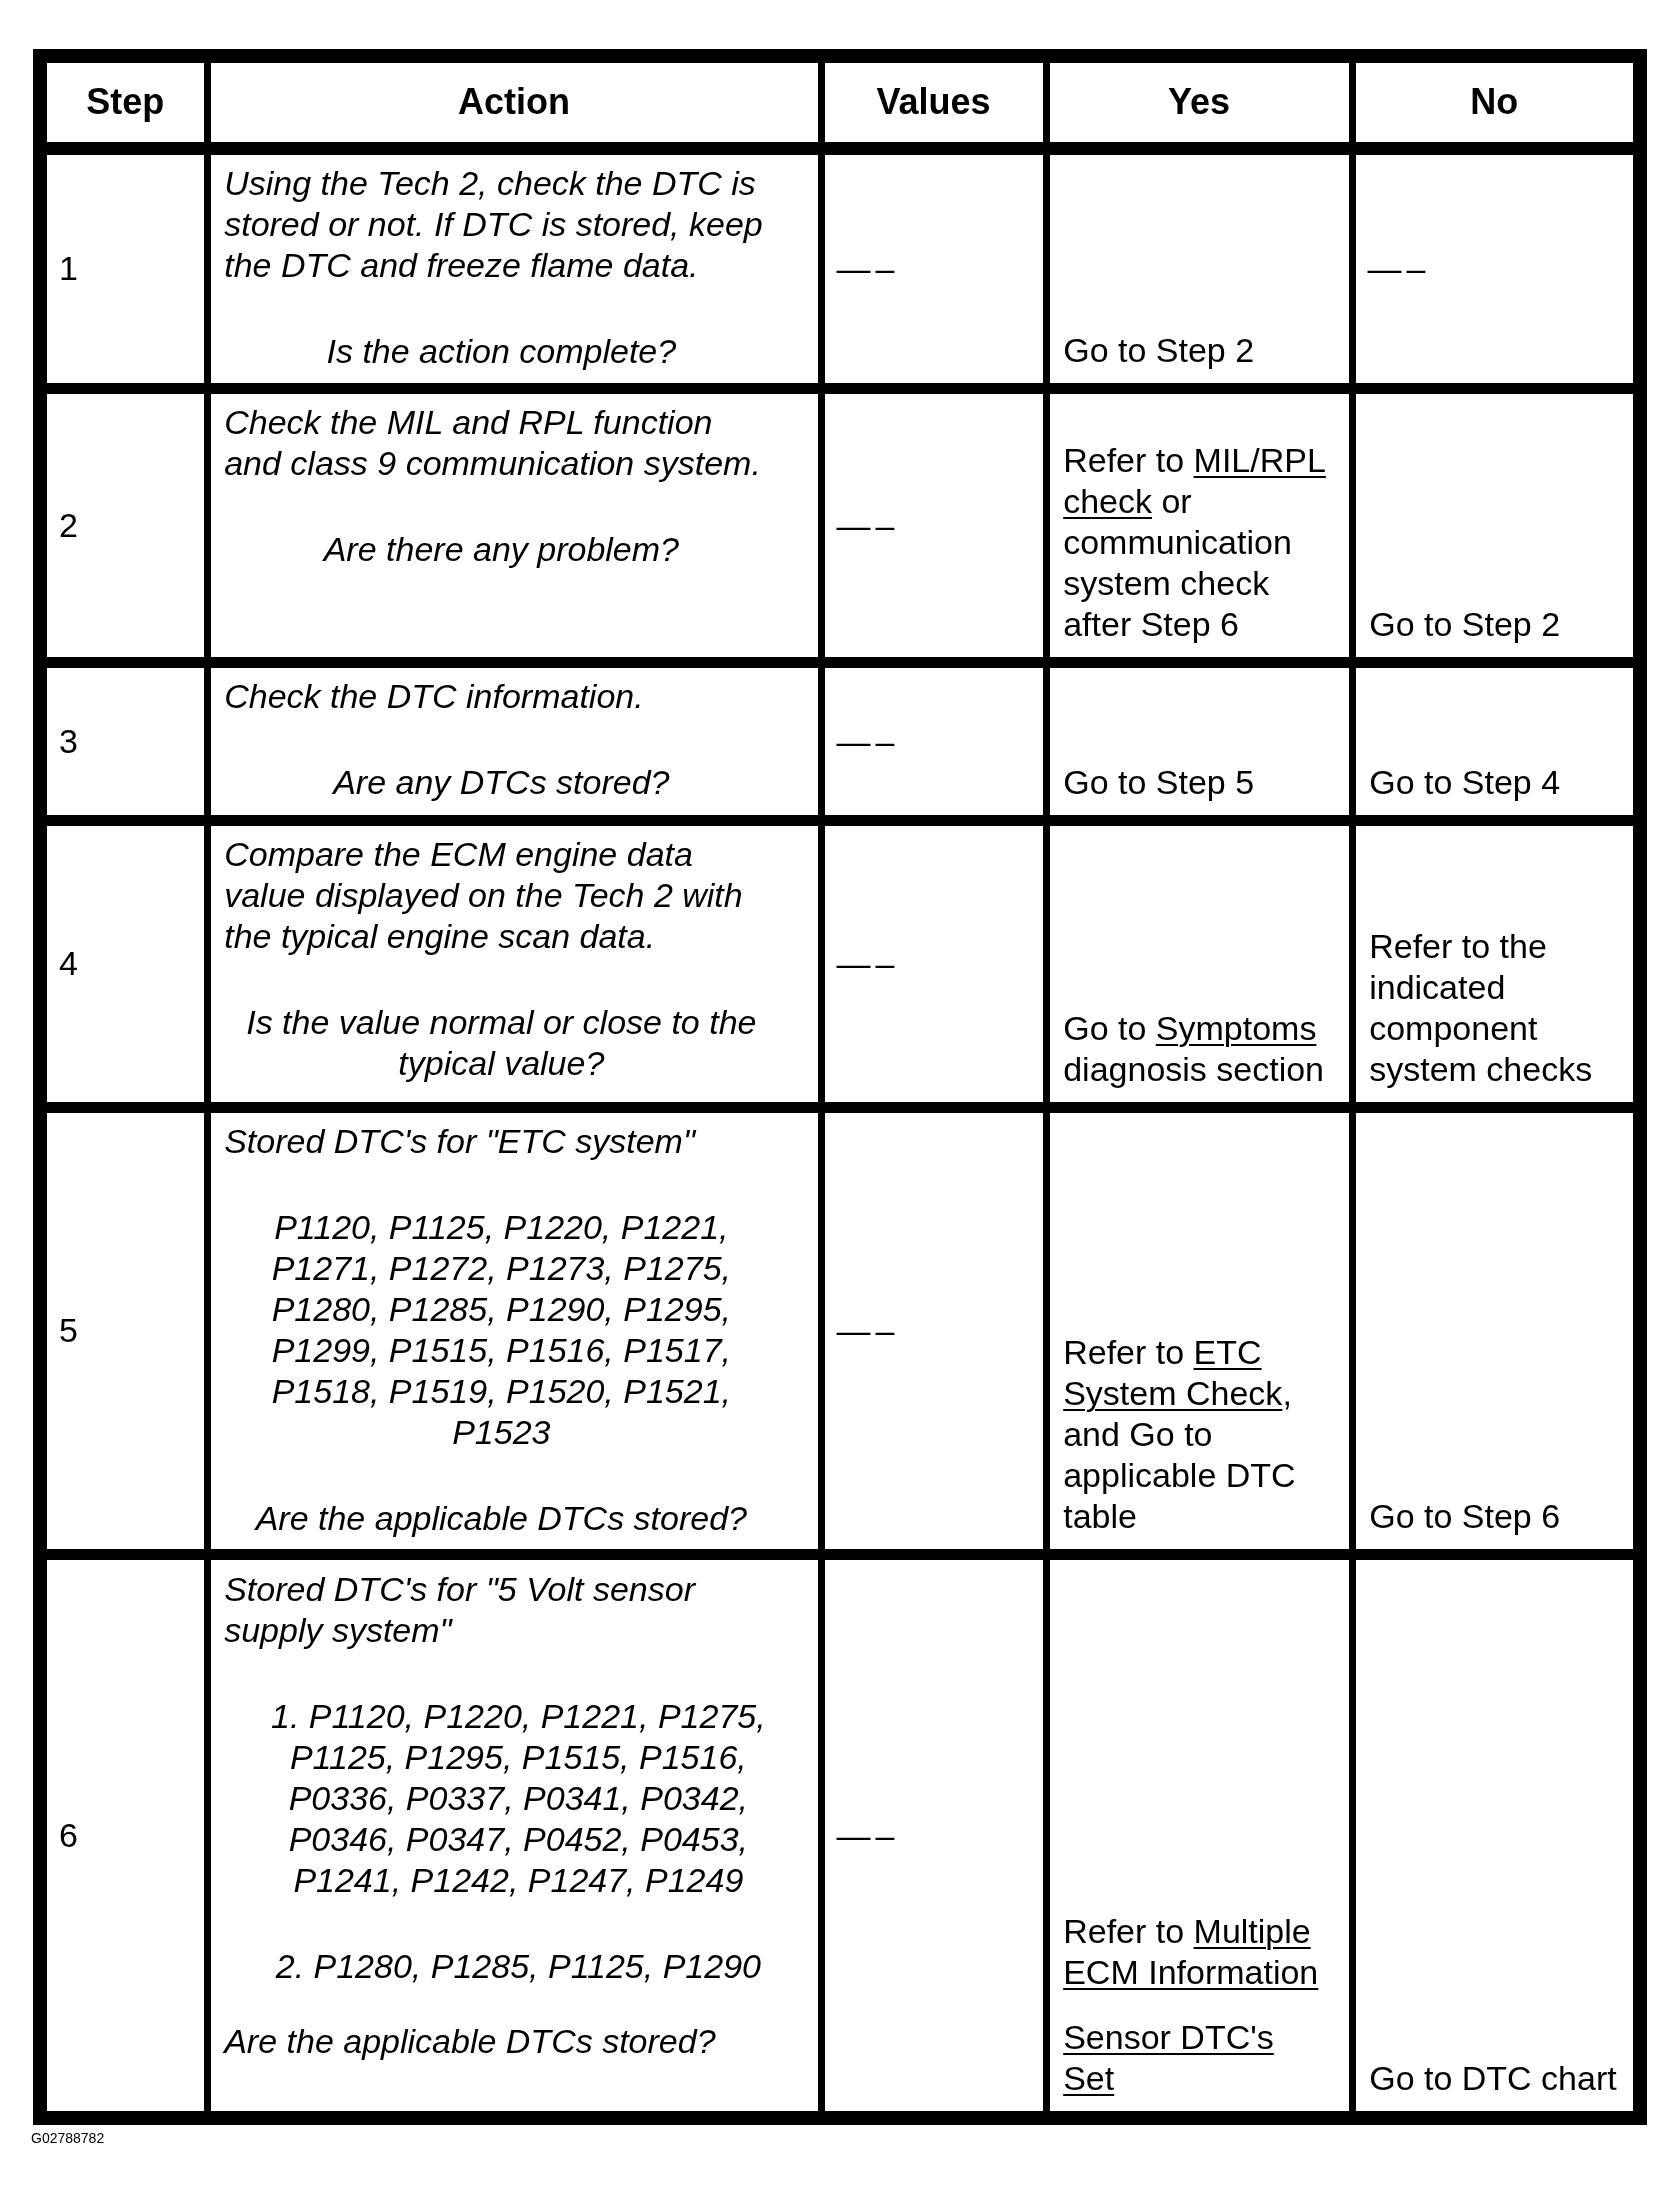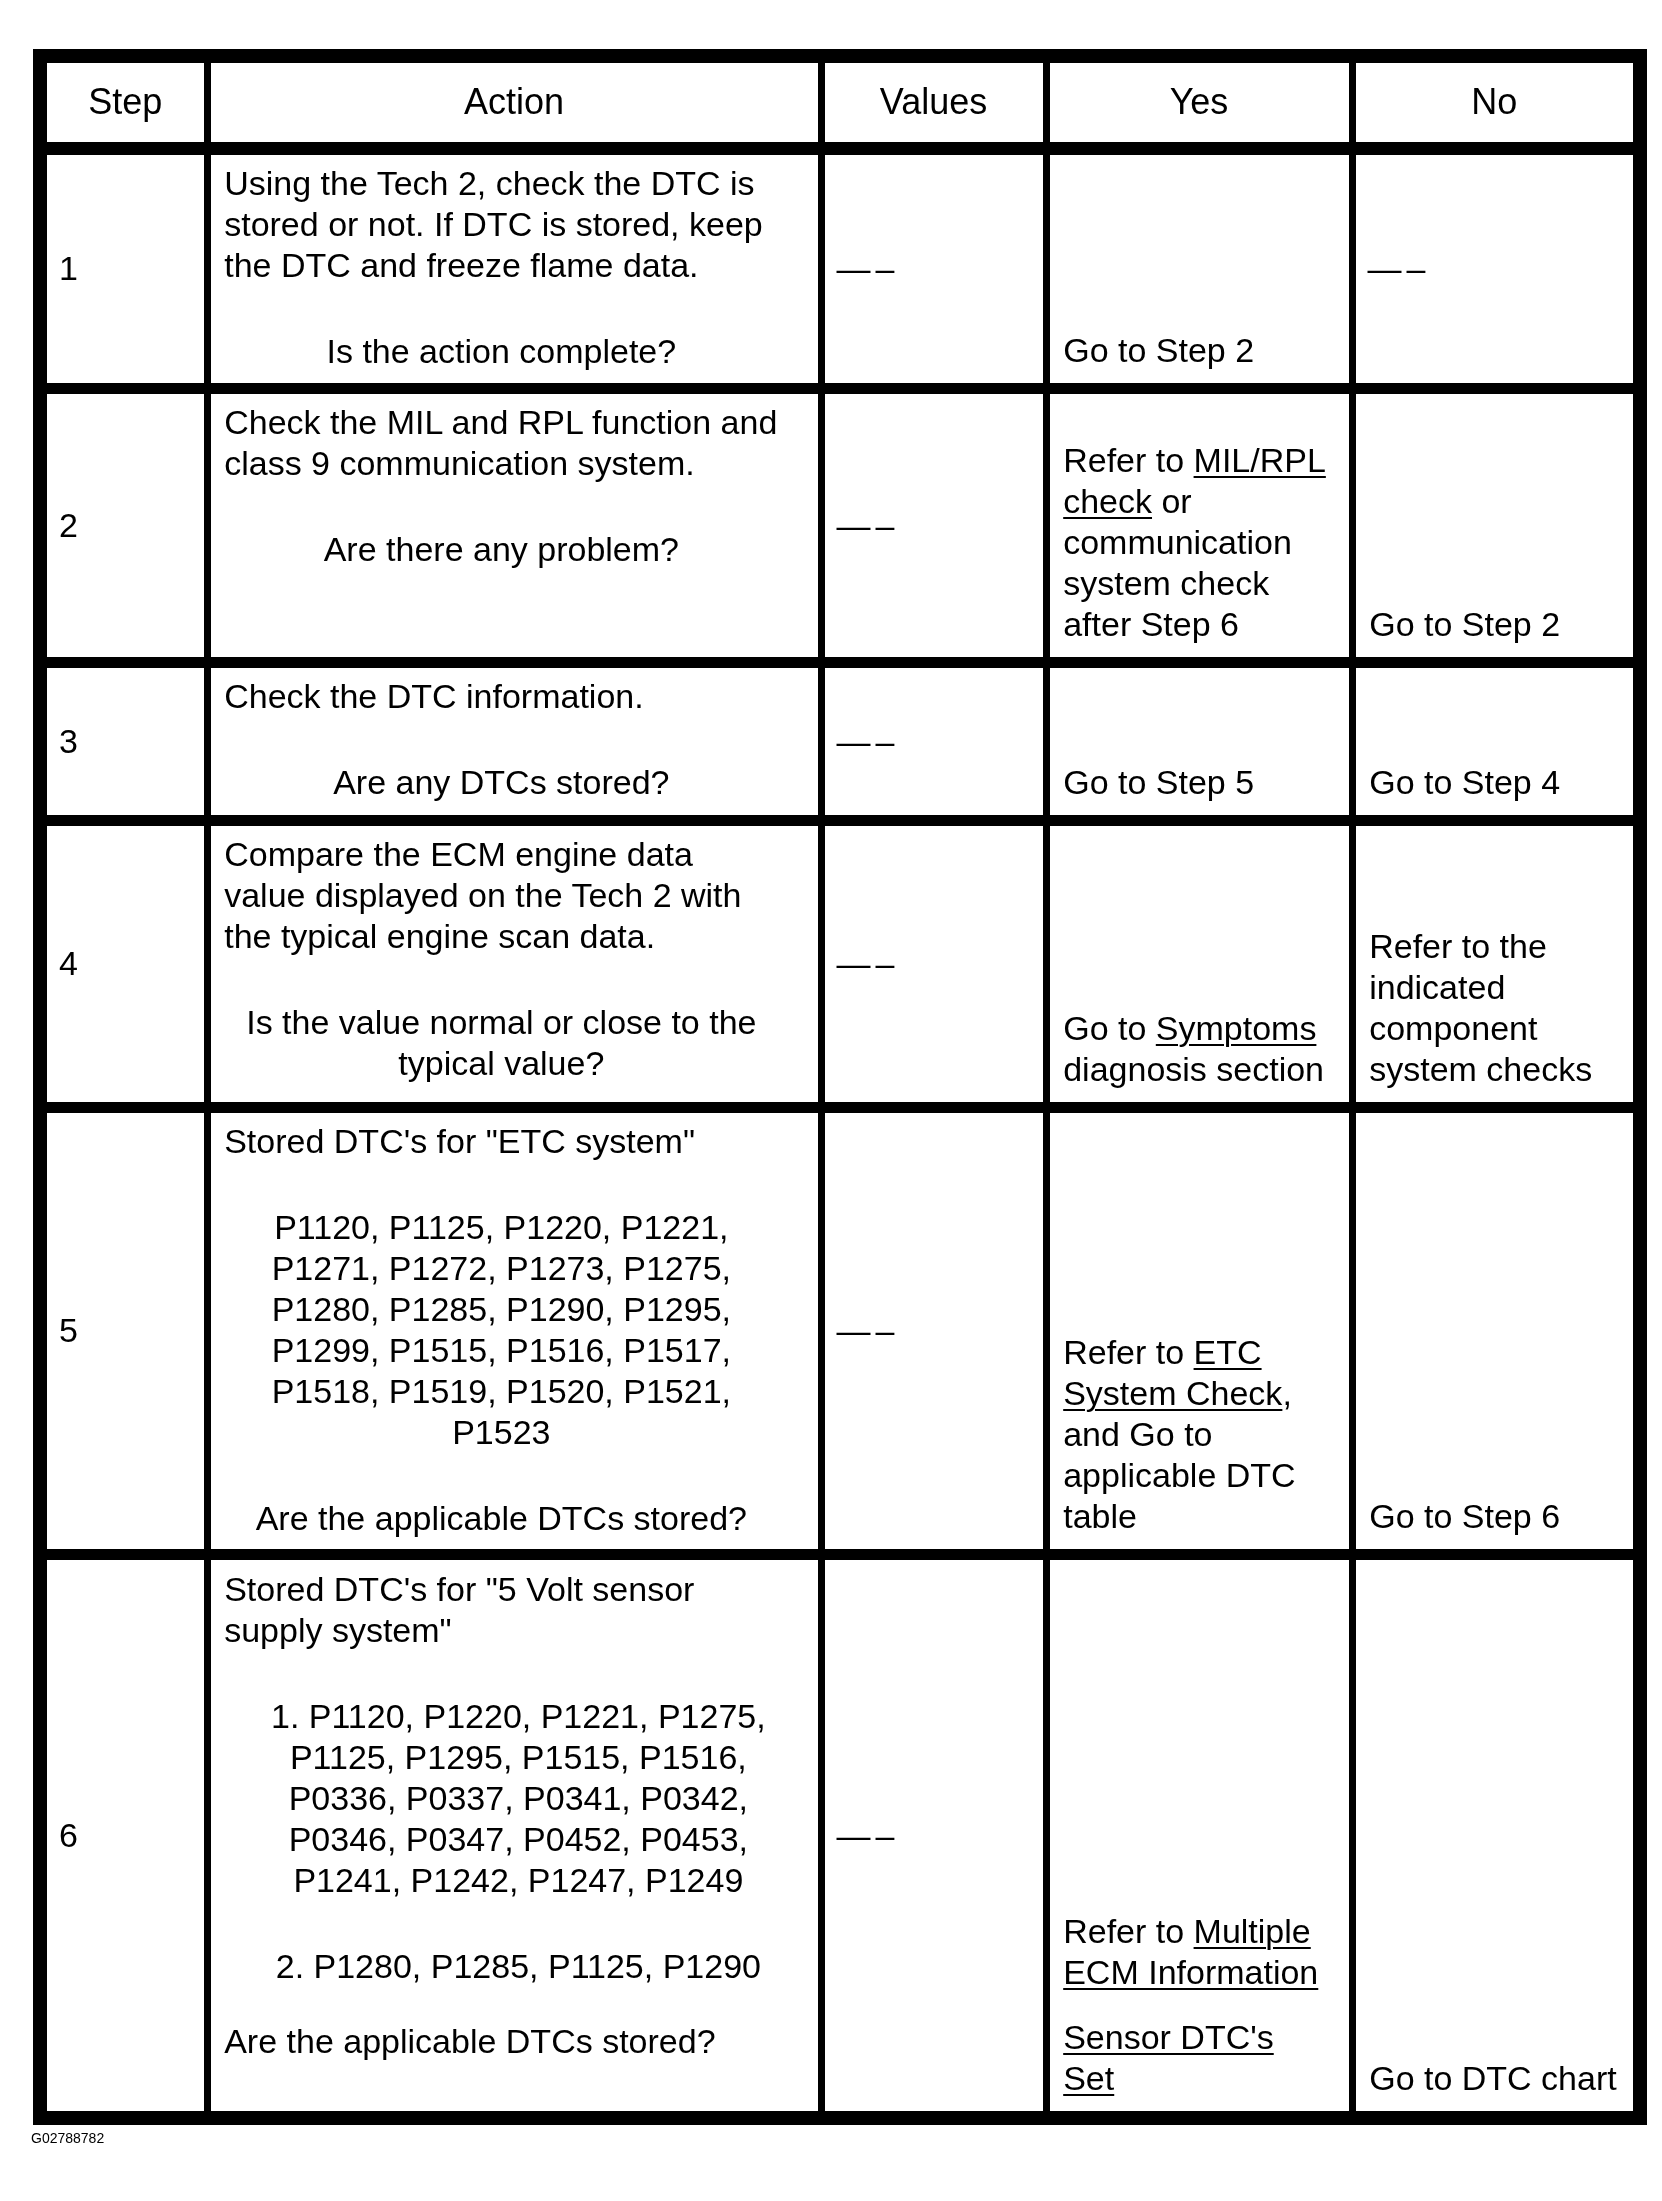--- a/index.html
+++ b/index.html
@@ -16,31 +16,31 @@
     background:#fff;
   }
   th,td{
     border:7.7px solid #000;
     border-top-width:11px;border-bottom-width:11px;
     vertical-align:top;padding:0;overflow:hidden;
   }
   thead tr{height:92px;}
   thead th{
     border-bottom-width:13px;
-    font-size:36px;font-weight:normal;text-align:center;vertical-align:middle;
+    font-size:36px;font-weight:bold;text-align:center;vertical-align:middle;
   }
   tbody tr:nth-child(1){height:240px;}
   tbody tr:nth-child(2){height:274px;}
   tbody tr:nth-child(3){height:158px;}
   tbody tr:nth-child(4){height:287px;}
   tbody tr:nth-child(5){height:441px;}
   tbody tr:nth-child(6){height:563px;}
   td{font-size:34px;line-height:41px;}
   td.c-step{vertical-align:middle;padding-left:12px;}
-  td.c-action{padding:8.6px 39px 10.3px 13.7px;}
+  td.c-action{padding:8.6px 39px 10.3px 13.7px;font-style:italic;}
   td.mid{vertical-align:middle;}
   td.bot{vertical-align:bottom;padding:8.6px 22px 12px 13.7px;}
   td.c-no.bot{padding-right:13.7px;}
   .dash{letter-spacing:5.1px;padding-left:12px;white-space:nowrap;}
   .para{margin:0;}
   .para.g1{margin-top:34px;}
   .para.g2{margin-top:45px;text-align:center;}
   .para.ind{margin-left:34px;}
   .para.pgap{margin-top:24px;}
   .link{text-decoration:underline;text-decoration-thickness:1.7px;text-underline-offset:4.3px;}

